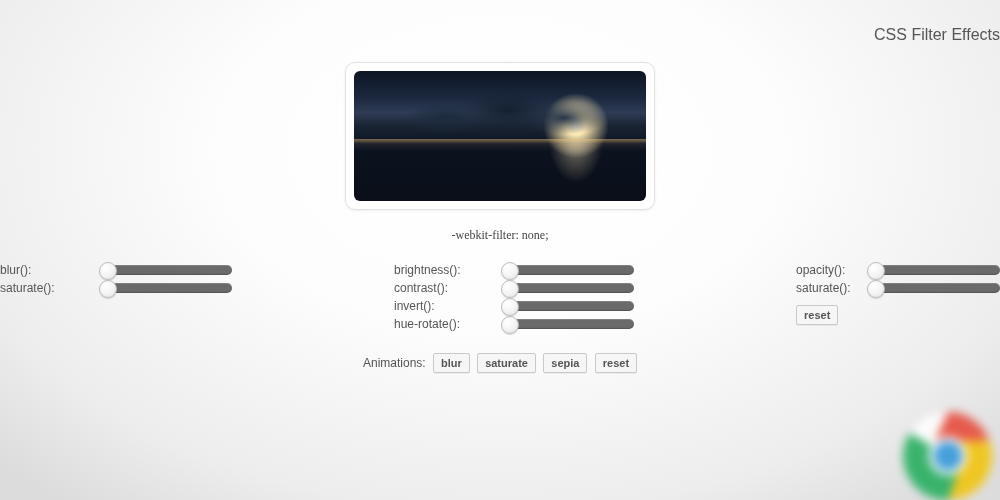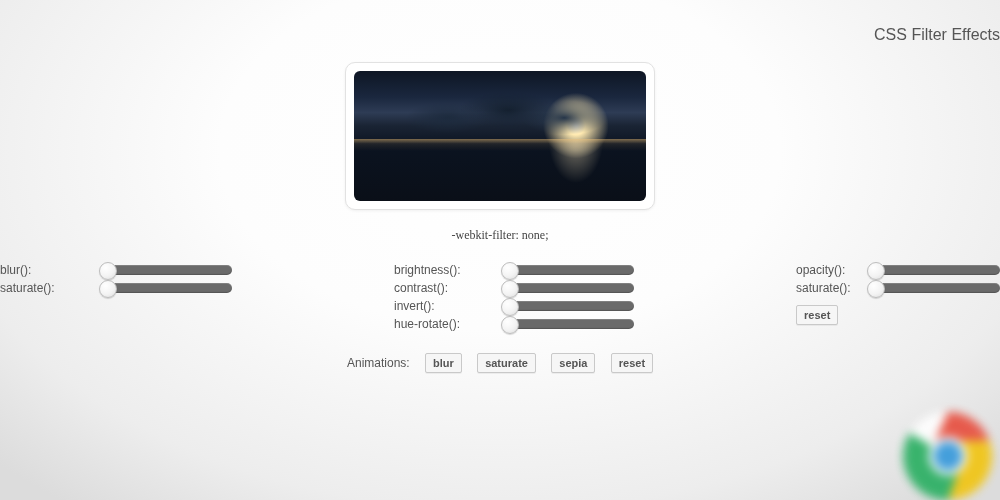--- a/index.html
+++ b/index.html
@@ -123,21 +123,21 @@
     cursor: pointer;
   }
   .reset-wrap { margin-top: 8px; }
 
   .anims {
     text-align: center;
     margin-top: 20px;
     font-size: 12px;
     color: #555;
   }
-  .anims .btn { margin-left: 12px; }
+  .anims .btn { margin-left: 4px; }
 
   
   .chrome {
     position: absolute;
     right: 4px; bottom: -4px;
     width: 96px; height: 96px;
     filter: blur(5px);
     opacity: 0.9;
   }
 </style>

